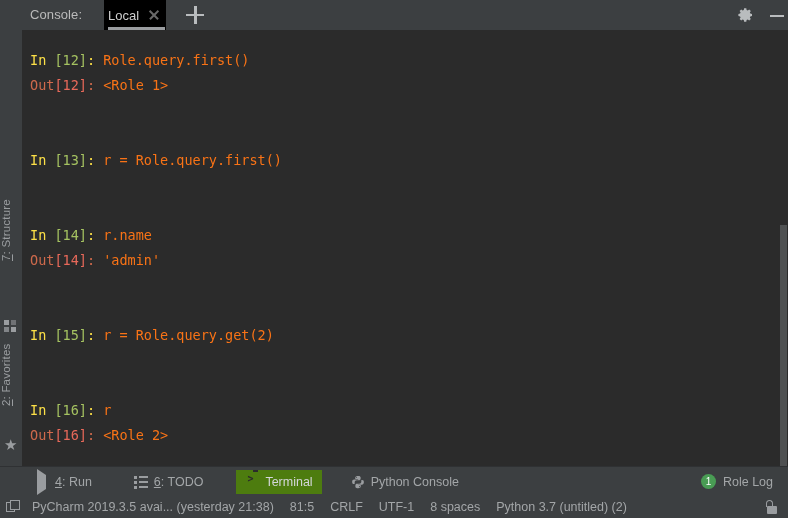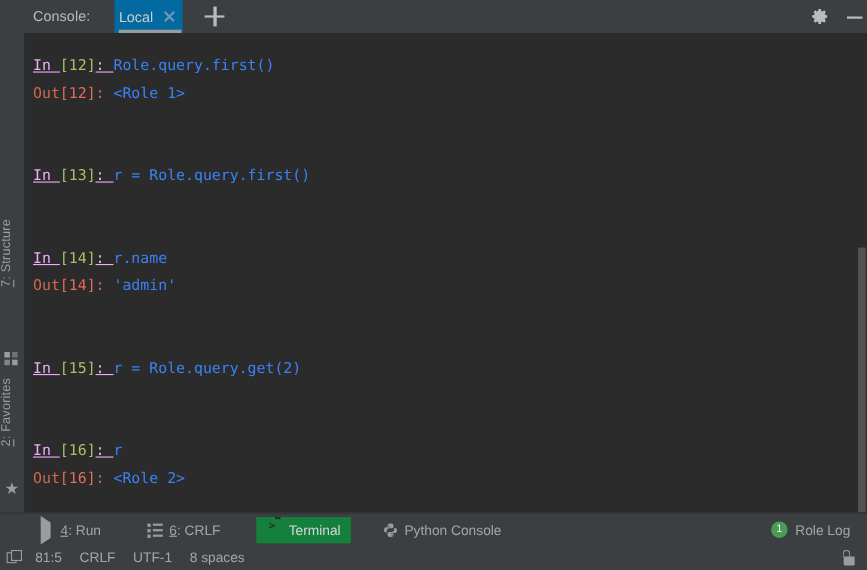--- a/index.html
+++ b/index.html
@@ -37,21 +37,21 @@
     line-height: 30px;
     letter-spacing: .1px;
   }
   .tab-local {
     position: relative;
     margin-left: 22px;
     height: 30px;
     display: flex;
     align-items: center;
     padding: 0 6px 0 4px;
-    background: #0369a1;
+    background: #000000;
   }
   .tab-local-text {
     color: #cfcfcf;
     font-size: 13px;
   }
   .tab-close {
     margin-left: 9px;
     width: 12px; height: 12px;
     position: relative;
     opacity: .55;
@@ -168,25 +168,25 @@
     left: 0; top: 0;
     width: 766px; height: 436px;
     padding: 18px 0 0 8px;
     box-sizing: border-box;
     font-family: "DejaVu Sans Mono", "Liberation Mono", monospace;
     font-size: 13.5px;
     line-height: 25px;
     white-space: pre;
   }
   .tline { height: 25px; }
-  .c-in   { color: #f0abfc; text-decoration: underline; }
+  .c-in   { color: #fde047; }
   .c-in-b { color: #a5c261; }
   .c-out  { color: #cf6a4c; }
   .c-out-b{ color: #e8695a; }
-  .c-txt  { color: #3b82f6; }
+  .c-txt  { color: #f97316; }
 
   #term-scrollbar {
     position: absolute;
     right: 1px; top: 195px;
     width: 7px; height: 241px;
     background: #4f5152;
     border-radius: 0;
   }
   #term-right-gutter {
     position: absolute;
@@ -211,21 +211,21 @@
     align-items: center;
     height: 24px;
     padding: 0 9px;
     margin-left: 4px;
     color: #a3a6a8;
     font-size: 12.5px;
     white-space: nowrap;
   }
   .bbtn.first { margin-left: 26px; }
   .bbtn.active {
-    background: #15803d;
+    background: #4d7c0f;
     color: #d4d7da;
   }
   .bbtn .mn { text-decoration: underline; }
   .bico {
     width: 14px; height: 14px;
     margin-right: 6px;
     position: relative;
     flex: none;
   }
   .run-tri {
@@ -394,21 +394,21 @@
     <div class="bbtn" style="margin-left:24px;">
       <span class="bico todo-lines">
           <i></i>
           <i></i>
           <i></i>
           <i></i>
           <i></i>
           <i></i>
         </span>
       <span class="mn">6</span>
-        <span>: CRLF</span>
+        <span>: TODO</span>
     </div>
 
     <div class="bbtn active" style="margin-left:24px;">
       <span class="bico"><span class="term-ico"></span></span>
       <span>Terminal</span>
     </div>
 
     <div class="bbtn" style="margin-left:20px;">
       <span class="bico">
         <svg width="14" height="14" viewBox="0 0 16 16" aria-hidden="true">
@@ -423,23 +423,25 @@
       <span class="badge">1</span>
       <span>Role Log</span>
     </div>
   </div>
 
   <div id="statusbar">
     <span id="sb-window-icon">
         <i></i>
         <i></i>
       </span>
+    <span class="sb-item">PyCharm 2019.3.5 avai... (yesterday 21:38)</span>
     <span class="sb-item">81:5</span>
     <span class="sb-item">CRLF</span>
     <span class="sb-item">UTF-1</span>
     <span class="sb-item">8 spaces</span>
+    <span class="sb-item">Python 3.7 (untitled) (2)</span>
     <span id="sb-lock">
         <span class="shackle"></span>
         <span class="body"></span>
       </span>
   </div>
 
 </div>
 
 </body></html>

